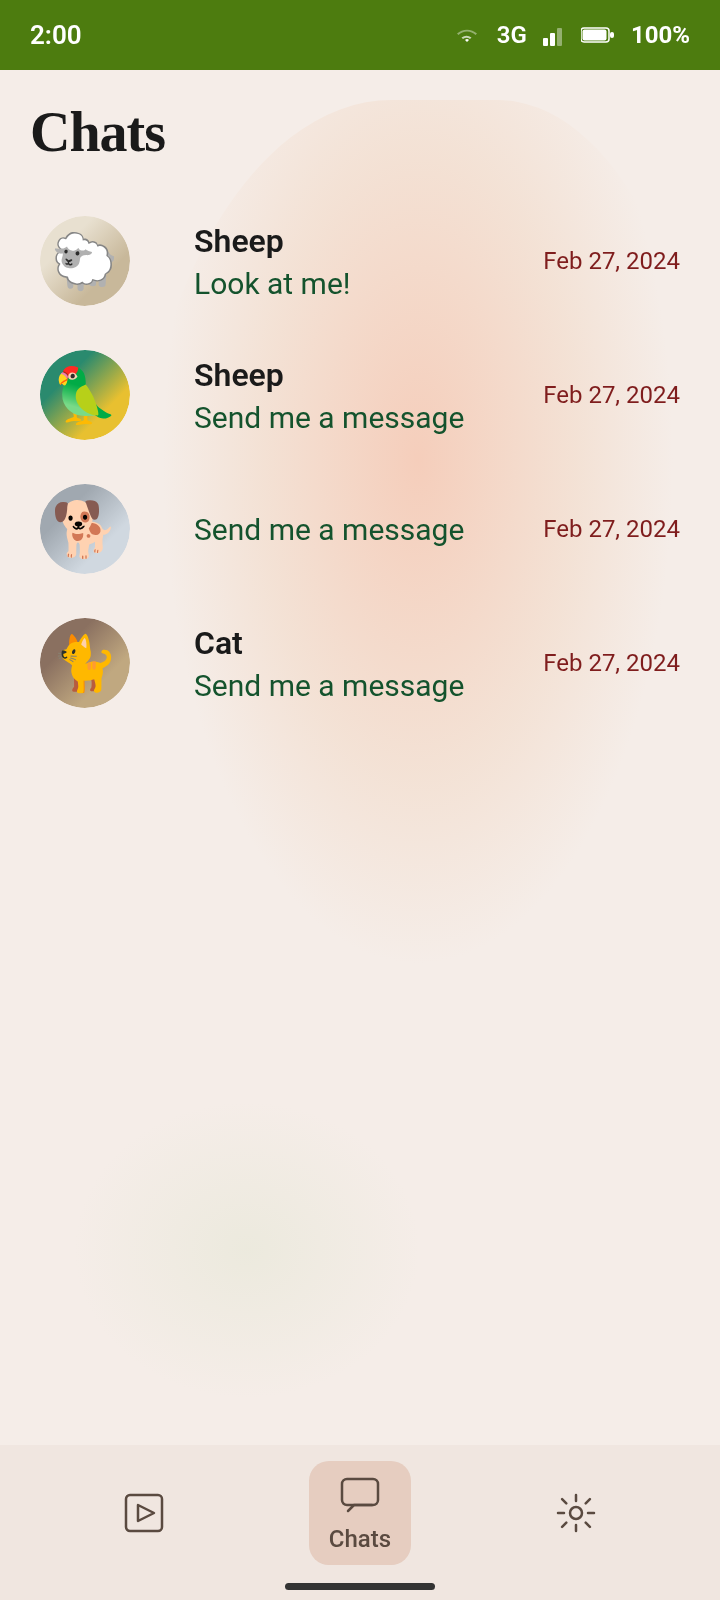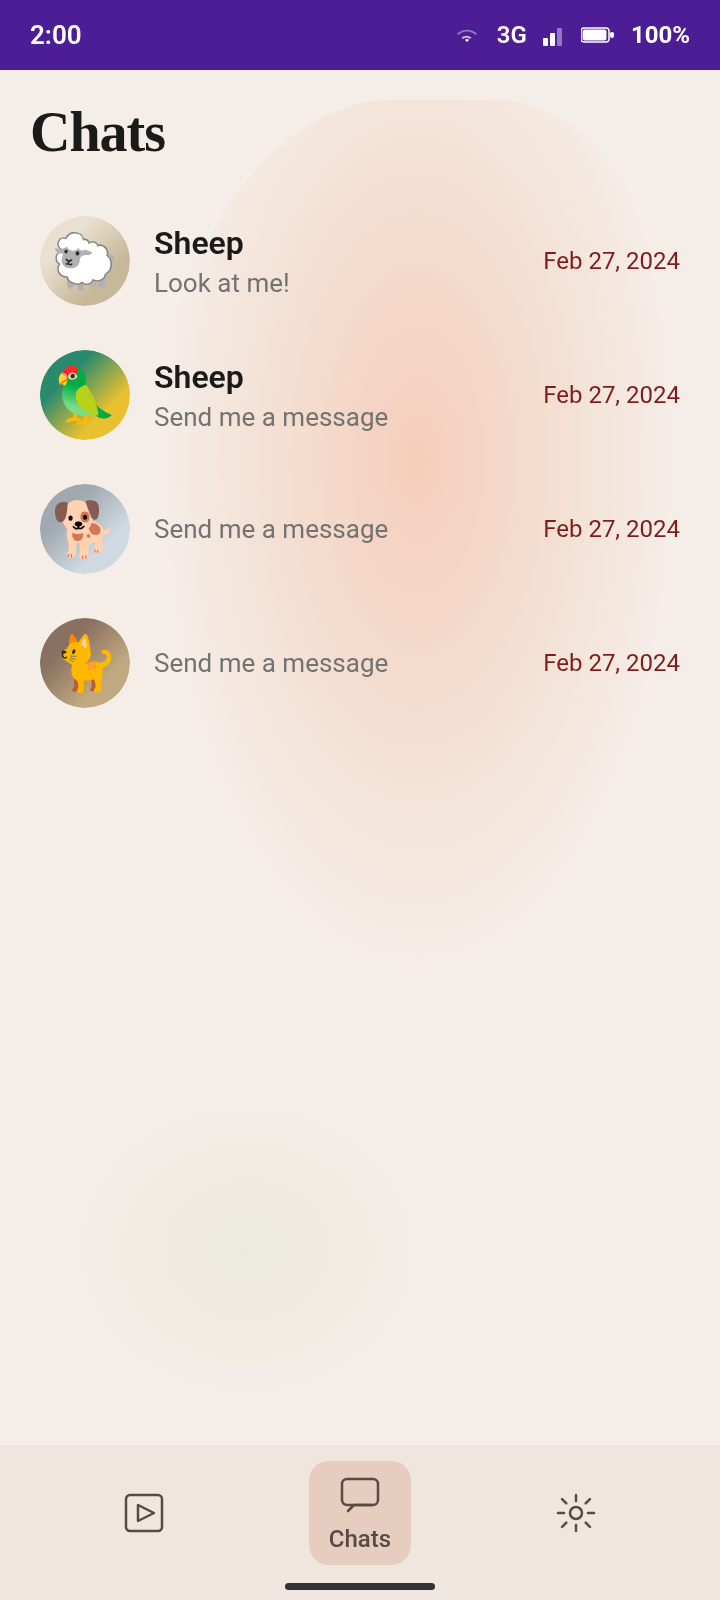--- a/index.html
+++ b/index.html
@@ -11,21 +11,21 @@
       background: #f5ede8;
       font-family: -apple-system, BlinkMacSystemFont, 'Segoe UI', Roboto, sans-serif;
       overflow: hidden;
       position: relative;
     }
 
     
     .status-bar {
       width: 100%;
       height: 70px;
-      background: #4c1d95;
+      background: #4d7c0f;
       display: flex;
       align-items: center;
       justify-content: space-between;
       padding: 0 30px;
       color: white;
       font-size: 26px;
       font-weight: 600;
       position: relative;
       z-index: 10;
     }
@@ -172,32 +172,33 @@
       content: '🐈';
       position: absolute;
       font-size: 54px;
       top: 50%;
       left: 50%;
       transform: translate(-50%, -50%);
     }
 
     .chat-info {
       flex: 1;
+      margin-left: 40px;
     }
 
     .chat-name {
       font-size: 32px;
       font-weight: 600;
       color: #1a1a1a;
       margin-bottom: 6px;
     }
 
     .chat-preview {
-      font-size: 26px;
-      color: #737373;
+      font-size: 30px;
+      color: #14532d;
     }
 
     .chat-date {
       font-size: 24px;
       color: #7f1d1d;
       white-space: nowrap;
     }
 
     
     .bottom-nav {
@@ -327,20 +328,21 @@
         <div class="chat-preview">Send me a message</div>
       </div>
       <div class="chat-date">Feb 27, 2024</div>
     </div>
 
     <div class="chat-item">
       <div class="avatar">
         <div class="avatar-img avatar-cat"></div>
       </div>
       <div class="chat-info">
+        <div class="chat-name">Cat</div>
         <div class="chat-preview">Send me a message</div>
       </div>
       <div class="chat-date">Feb 27, 2024</div>
     </div>
 
   </div>
 </div>
 
 <div class="bottom-nav">
 

